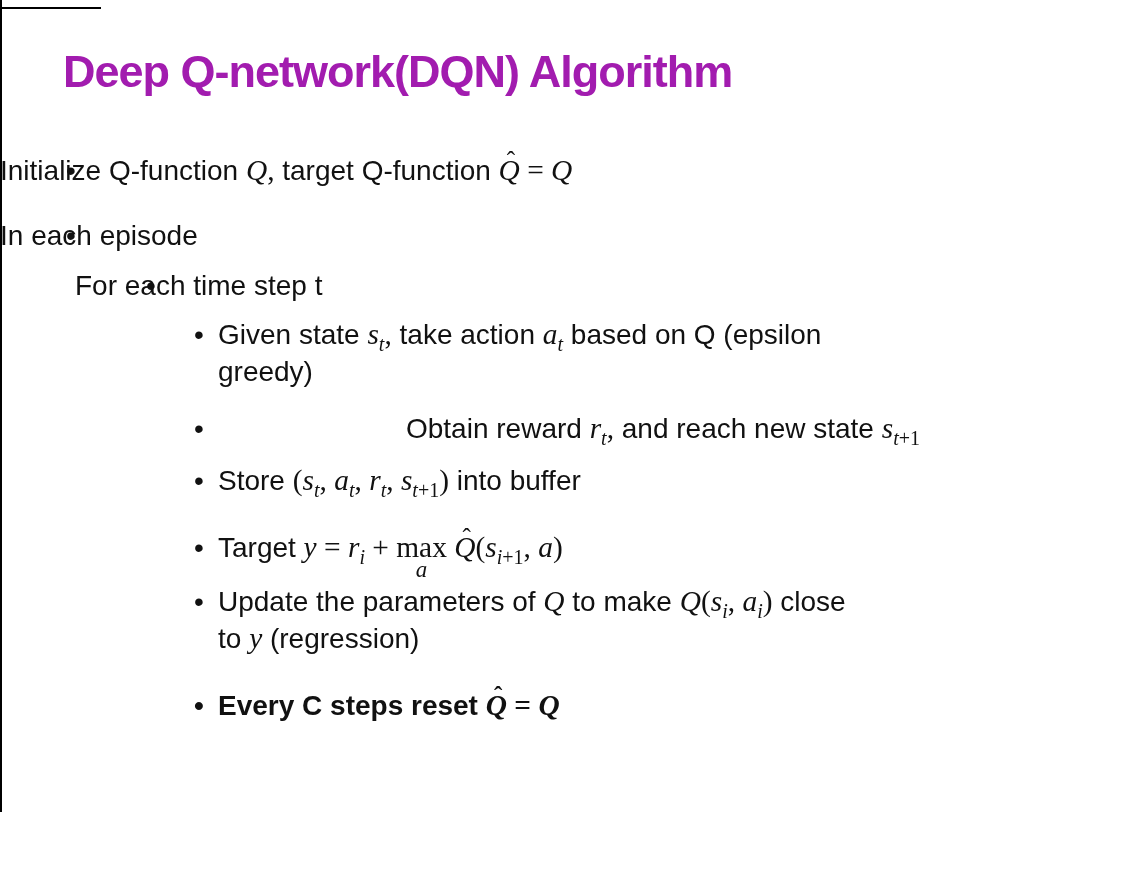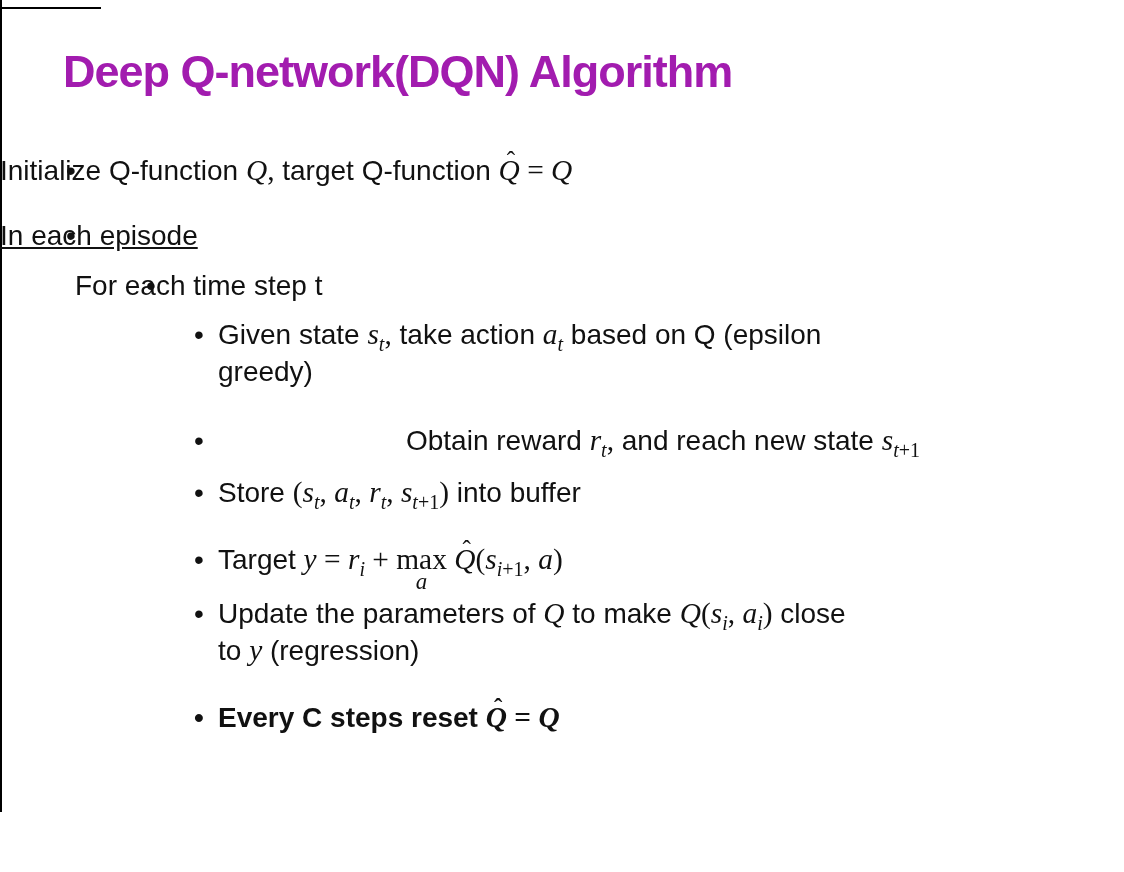--- a/index.html
+++ b/index.html
@@ -59,23 +59,23 @@
     position: absolute;
   }
   .lvl1 { }
   .lvl1::before { left: 66px; }
   .lvl2 { padding-left: 75px; }
   .lvl2::before { left: 146px; }
   .lvl3 { padding-left: 218px; }
   .lvl3::before { left: 194px; }
 
   .item:nth-child(1) { margin-bottom: 28px; }
-  .item:nth-child(2) { margin-bottom: 13px; text-decoration: underline; }
+  .item:nth-child(2) { margin-bottom: 13px; }
   .item:nth-child(3) { margin-bottom: 12px; }
-  .item:nth-child(4) { margin-bottom: 32px; }
+  .item:nth-child(4) { margin-bottom: 20px; }
   .item:nth-child(5) { margin-bottom: 15px; text-align: center; }
   .item:nth-child(6) { margin-bottom: 30px; }
   .item:nth-child(7) { margin-bottom: 17px; }
   .item:nth-child(8) { margin-bottom: 30px; }
   .item:nth-child(9) { margin-bottom: 7px; font-weight: bold; }
 
   
   .m {
     font-family: "Liberation Serif", "DejaVu Serif", serif;
     font-size: 1.05em;

